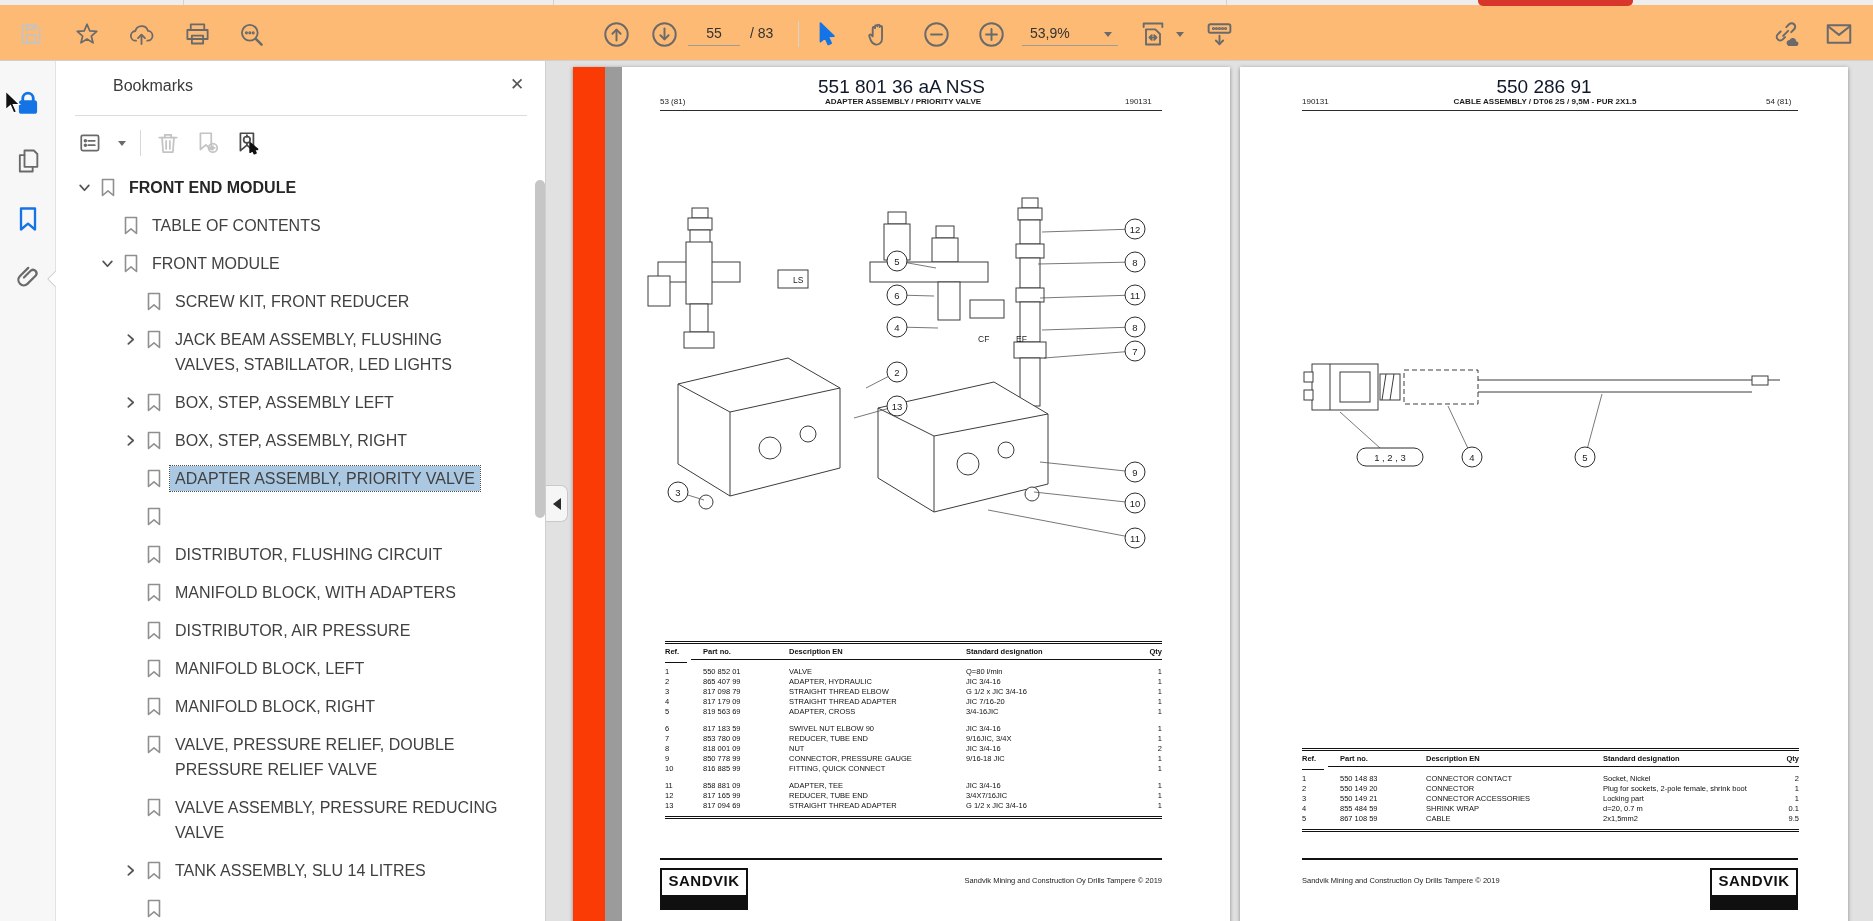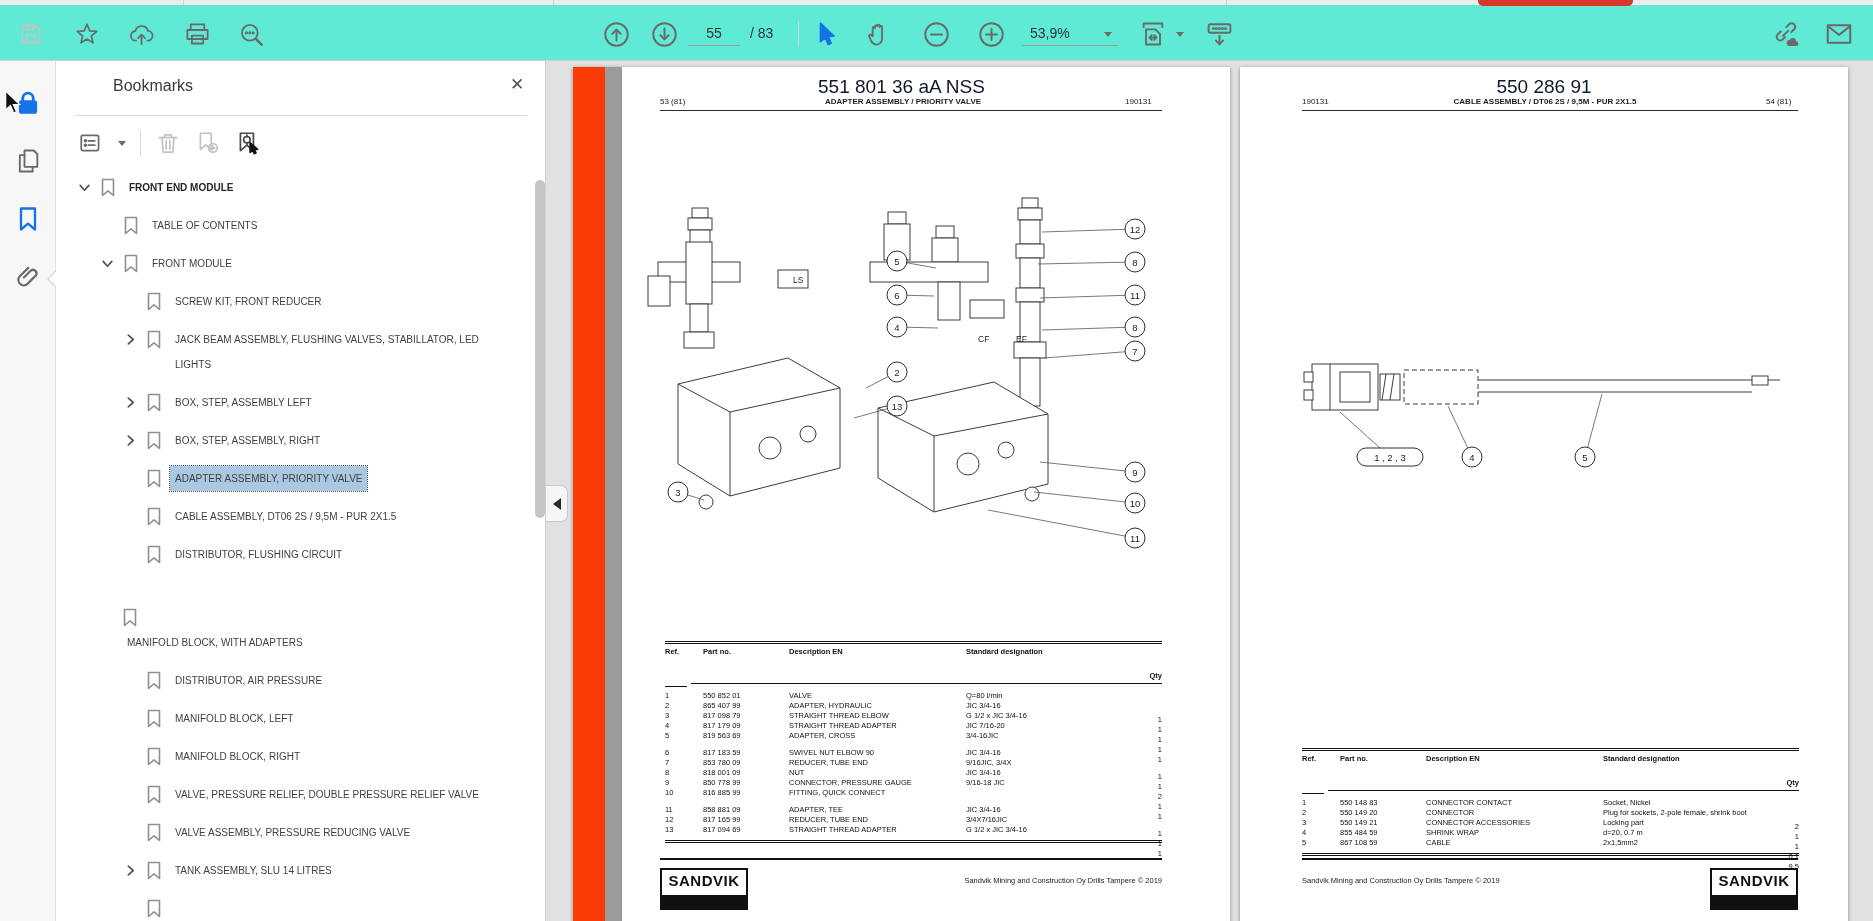--- a/index.html
+++ b/index.html
@@ -7,21 +7,21 @@
     font-family:"Liberation Sans", sans-serif; }
 
   
   .top-strip { position:absolute; left:0; top:0; width:1873px; height:5px; background:#ededed; }
   .tabline { position:absolute; top:0; width:1px; height:5px; background:#d2d2d2; }
   .red-pill { position:absolute; top:0; left:1478px; width:155px; height:6px;
     background:#d8352b; border-radius:0 0 5px 5px; z-index:5; }
 
   
   .toolbar { position:absolute; left:0; top:5px; width:1873px; height:56px;
-    background:#5eead4; border-bottom:1px solid #d0d0d0; }
+    background:#fdba74; border-bottom:1px solid #d0d0d0; }
   .tb { position:absolute; top:14px; width:30px; height:30px; display:flex;
     align-items:center; justify-content:center; cursor:default; }
   .tb svg { stroke:#6a6a6a; fill:none; stroke-width:1.6; stroke-linecap:round; stroke-linejoin:round; }
   .tb.disabled svg { stroke:#c3c3c3; }
   .vdiv { position:absolute; top:16px; width:1px; height:26px; background:#d4d4d4; }
   .page-box { position:absolute; top:17px; left:688px; width:52px; height:24px;
     border-bottom:1px solid #9c9c9c; text-align:center; font-size:14px; color:#333; line-height:22px; }
   .page-total { position:absolute; top:17px; left:750px; font-size:14px; color:#333; line-height:22px; }
   .zoom-box { position:absolute; top:17px; left:1022px; width:96px; height:24px;
     border-bottom:1px solid #9c9c9c; font-size:14px; color:#333; line-height:22px; text-align:left; padding-left:8px; }
@@ -47,21 +47,21 @@
   .panel-divider { position:absolute; left:19px; top:54px; width:452px; height:1px; background:#dcdcdc; }
   .panel-tools { position:absolute; left:22px; top:66px; height:32px; display:flex; align-items:center; gap:14px; }
   .panel-tools .tb { position:static; width:26px; height:26px; }
   .ptool-div { width:1px; height:26px; background:#d8d8d8; }
   .bm-list { position:absolute; left:0; top:108px; width:478px; }
   .bm-item { display:flex; align-items:flex-start; padding:6px 0 7px; cursor:default; }
   .bm-exp { width:24px; min-width:24px; height:25px; display:flex; align-items:center; justify-content:center; }
   .bm-exp svg { stroke:#555; fill:none; stroke-width:1.6; stroke-linecap:round; stroke-linejoin:round; }
   .bm-ic { width:24px; min-width:24px; height:25px; display:flex; align-items:center; justify-content:center; }
   .bm-ic svg { stroke:#8f8f8f; fill:none; stroke-width:1.6; stroke-linejoin:round; }
-  .bm-label { margin-left:4px; max-width:338px; font-size:10px; line-height:25px; color:#414141; padding:0 5px; }
+  .bm-label { margin-left:4px; max-width:338px; font-size:16px; line-height:25px; color:#414141; padding:0 5px; }
   .bm-item.bold .bm-label { font-weight:700; color:#262626; }
   .bm-label.selected { background:#abc8e3; outline:1px dotted #4d4d4d; }
   .panel-scroll { position:absolute; left:479px; top:119px; width:10px; height:338px;
     background:#c6c6c6; border-radius:5px; }
 
   
   .main { position:absolute; left:546px; top:61px; width:1327px; height:860px; background:#e1e1e1; }
   .collapse-handle { position:absolute; left:0; top:424px; width:22px; height:37px; background:#f6f6f6;
     border:1px solid #c9c9c9; border-left:none; border-radius:0 7px 7px 0;
     display:flex; align-items:center; justify-content:center; cursor:default; }
@@ -93,21 +93,21 @@
 
   
   .ptable { position:absolute; width:497px; font-size:7.5px; color:#111; }
   .dbl { height:3px; border-top:1px solid #111; border-bottom:1px solid #111; }
   .t-head { display:flex; padding:3px 0 3px; font-weight:700; }
   .t-rule { position:relative; border-top:1px solid #111; margin-left:26px; }
   .t-rule::before { content:''; position:absolute; left:-26px; top:2px; width:22px; border-top:1px solid #111; }
   .t-group { margin-top:7px; }
   .t-row { display:flex; height:10px; line-height:10px; }
   .c0 { width:38px; } .c1 { width:86px; } .c2 { width:177px; } .c3 { width:147px; }
-  .c4 { flex:1; text-align:right;margin-top:24px; }
+  .c4 { flex:1; text-align:right; }
   .t-bottom { margin-top:5px; }
 
   .foot-rule { position:absolute; top:791px; height:2px; background:#111; }
   .foot-text { position:absolute; top:809px; font-size:7.5px; color:#222; }
   .sandvik { position:absolute; top:801px; width:88px; height:42px; border:2px solid #101010;
     background:#fff; display:flex; flex-direction:column; }
   .sandvik .sv-t { flex:1; text-align:center; font-weight:700; font-size:15px; letter-spacing:.5px;
     color:#101010; line-height:22px; }
   .sandvik .sv-b { height:13px; background:#101010; }
 </style>
@@ -406,32 +406,31 @@
         </span>
         <span class="bm-label selected">ADAPTER ASSEMBLY, PRIORITY VALVE</span>
       </div>
       <div class="bm-item" style="padding-left: 62px;">
         <span class="bm-exp"></span>
         <span class="bm-ic">
           <svg width="16" height="19" viewBox="0 0 16 19">
             <path d="M2.5 1.5h11v16l-5.5-4.6-5.5 4.6z"></path>
           </svg>
         </span>
-        <span class="bm-label">CABLE ASSEMBLY, DT06 2S / 9,5M - PUR 2X1.5</span>
       </div>
       <div class="bm-item" style="padding-left: 62px;">
         <span class="bm-exp"></span>
         <span class="bm-ic">
           <svg width="16" height="19" viewBox="0 0 16 19">
             <path d="M2.5 1.5h11v16l-5.5-4.6-5.5 4.6z"></path>
           </svg>
         </span>
         <span class="bm-label">DISTRIBUTOR, FLUSHING CIRCUIT</span>
       </div>
-      <div class="bm-item" style="padding-left: 62px; flex-direction: column;">
+      <div class="bm-item" style="padding-left: 62px;">
         <span class="bm-exp"></span>
         <span class="bm-ic">
           <svg width="16" height="19" viewBox="0 0 16 19">
             <path d="M2.5 1.5h11v16l-5.5-4.6-5.5 4.6z"></path>
           </svg>
         </span>
         <span class="bm-label">MANIFOLD BLOCK, WITH ADAPTERS</span>
       </div>
       <div class="bm-item" style="padding-left: 62px;">
         <span class="bm-exp"></span>

